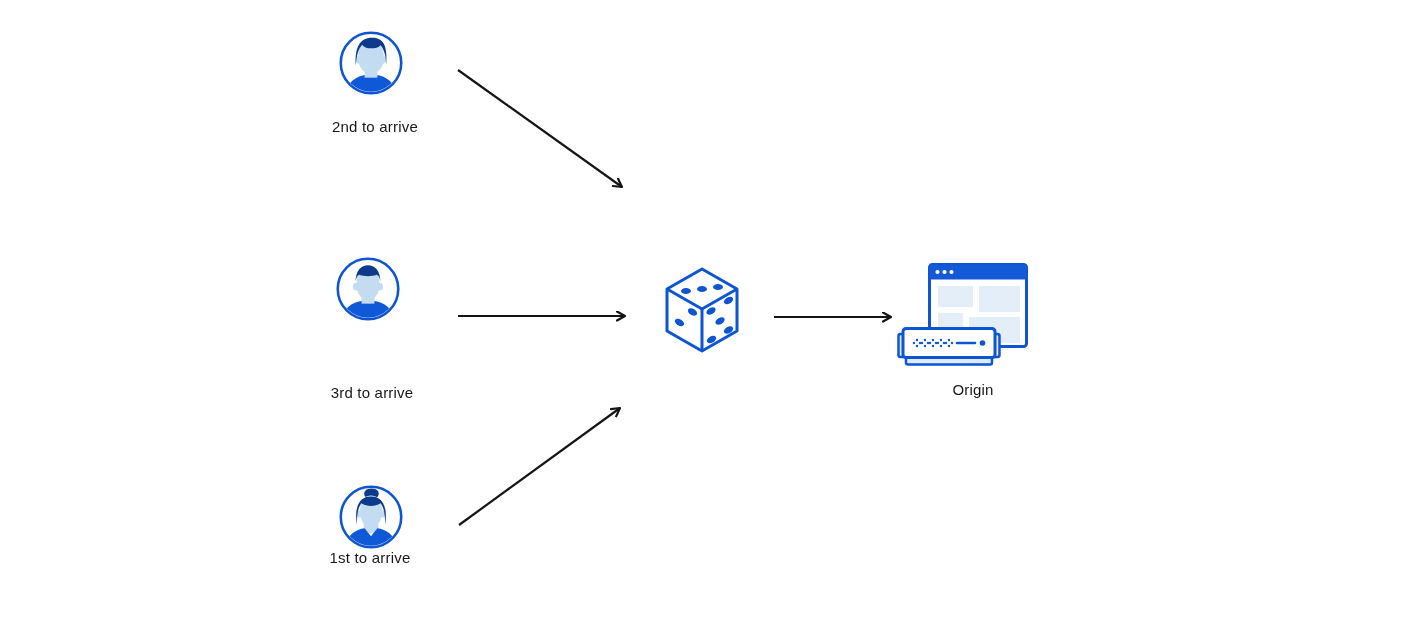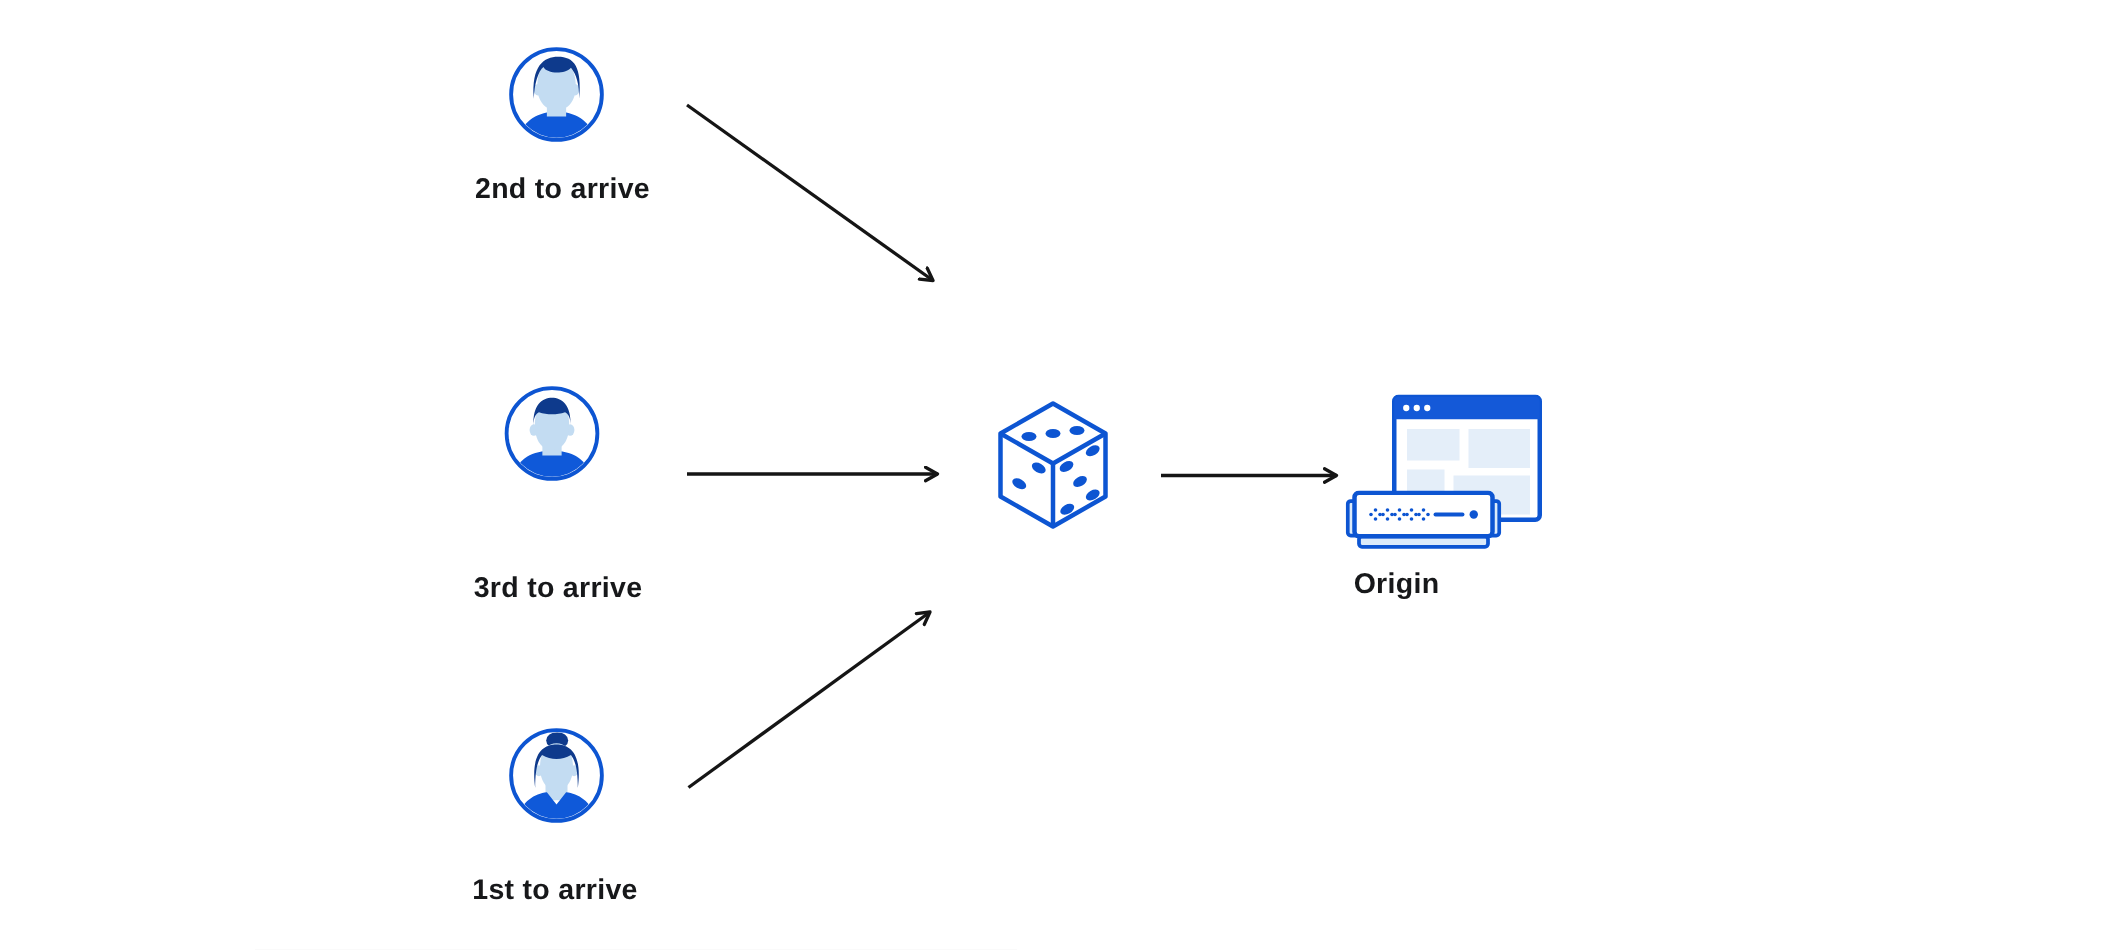--- a/index.html
+++ b/index.html
@@ -21,25 +21,24 @@
     width:1405px;height:633px;
     background:var(--background);
     overflow:hidden;
     margin:0 auto;
   }
   .abs{position:absolute;}
   .node-label{
     position:absolute;
     width:170px;
     text-align:center;
-    font-size:19px;
+    font-size:15px;
     letter-spacing:.2px;
     color:var(--text);
     line-height:22px;
-    font-weight:bold;
   }
   
   .sb{stroke:var(--primary-blue);}
   .fb{fill:var(--primary-blue);}
   .fnavy{fill:var(--dark-navy);}
   .fface{fill:var(--face-blue);}
   .fpale{fill:var(--pale-blue);}
   .fserver{fill:var(--server-pale);}
   .fshirt{fill:var(--shirt-blue);}
   .ftitle{fill:var(--titlebar-blue);}
@@ -117,21 +116,21 @@
       <g clip-path="url(#clipC)">
         <ellipse class="fnavy" cx="36.5" cy="10.5" rx="8" ry="6"></ellipse>
         <rect class="fface" x="28" y="36" width="16" height="18"></rect>
         <path class="fshirt" d="M6,74 C8,56 19,49.5 29,48.2 L36,57 L43,48.2 C53,49.5 64,56 66,74 Z"></path>
         <ellipse class="fface" cx="23.2" cy="32.5" rx="3" ry="4"></ellipse>
         <ellipse class="fface" cx="48.8" cy="32.5" rx="3" ry="4"></ellipse>
         <path class="fface" d="M24,30 C24,17.5 29.5,12.5 36,12.5 C42.5,12.5 48,17.5 48,30 C48,40.5 42.5,47 36,47 C29.5,47 24,40.5 24,30 Z"></path>
         <path class="fnavy" d="M20.5,45 C17,19 27,13.5 36,13.5 C45,13.5 55,19 51.5,45 C51.5,33 50,25.5 46.5,21 C40,25 32,25 25.5,21 C22,25.5 20.5,33 20.5,45 Z"></path>
       </g>
     </svg>
-    <div class="node-label" style="left:285px;top:583px;">1st to arrive</div>
+    <div class="node-label" style="left:285px;top:547px;">1st to arrive</div>
   </div>
 
   <svg class="abs" style="left:664px;top:266px;" width="76" height="92" viewBox="0 0 76 92">
     <g class="fnone sb" stroke-width="3" stroke-linejoin="round">
       <path d="M38,3 L73,23 L73,65 L38,85 L3,65 L3,23 Z"></path>
       <path d="M3,23 L38,43 L73,23"></path>
       <path d="M38,43 L38,85"></path>
     </g>
     <g class="fb">
 
@@ -199,16 +198,16 @@
         <g transform="translate(52,16)">
             <circle cy="-3" r="1.2"></circle>
             <circle cx="3" r="1.2"></circle>
             <circle cy="3" r="1.2"></circle>
             <circle cx="-3" r="1.2"></circle>
           </g>
       </g>
       <line class="sb" x1="60" y1="16" x2="78" y2="16" stroke-width="2.6" stroke-linecap="round"></line>
       <circle class="fb" cx="85.5" cy="16" r="2.8"></circle>
     </svg>
-    <div class="node-label" style="left:846px;top:379px;">Origin</div>
+    <div class="node-label" style="left:888px;top:379px;">Origin</div>
   </div>
 
 </div>
 
 </body></html>

